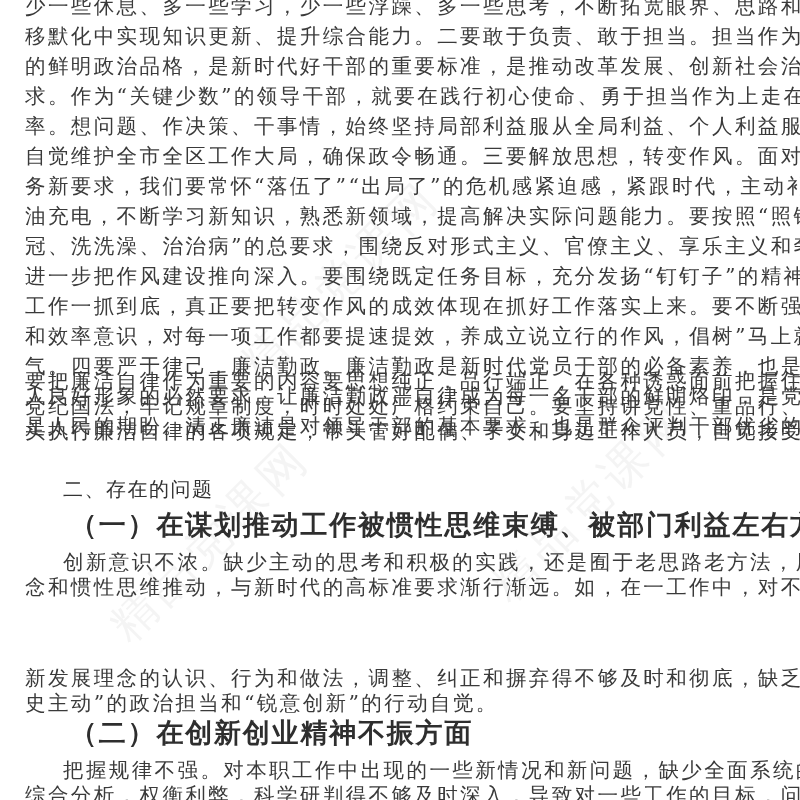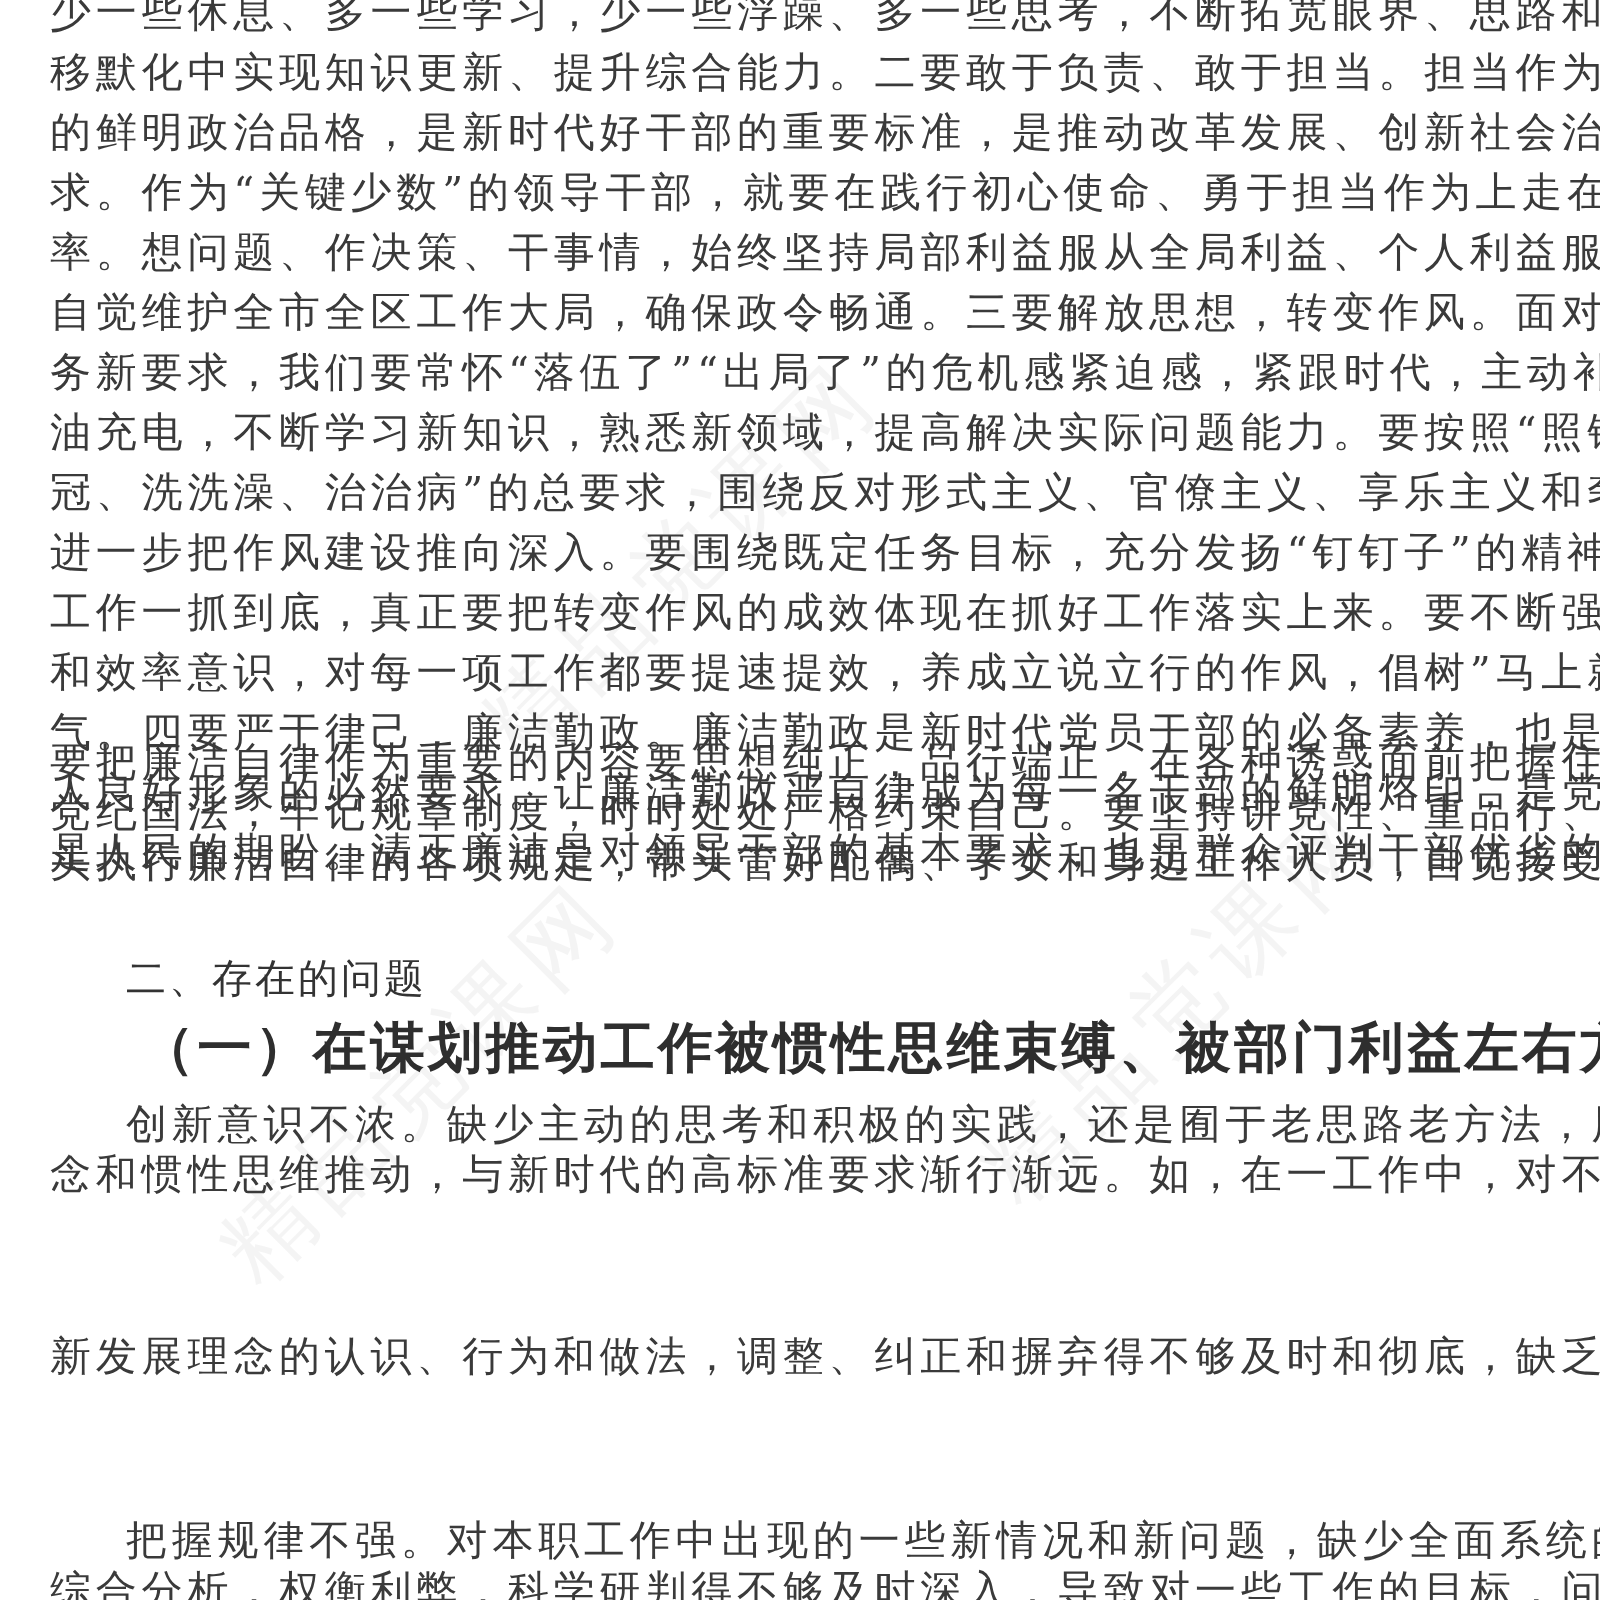--- a/index.html
+++ b/index.html
@@ -100,16 +100,18 @@
   <div class="line" style="top:391px;">党纪国法，牢记规章制度，时时处处严格约束自己。要坚持讲党性、重品行、做表率，带</div>
   <div class="line" style="top:416px;">头执行廉洁自律的各项规定，带头管好配偶、子女和身边工作人员，自觉接受党和人民的</div>
 
   <div class="heading" style="top:474px;">二、存在的问题</div>
 
   <div class="subheading" style="top:510px;">（一）在谋划推动工作被惯性思维束缚、被部门利益左右方面</div>
   <div class="line indent" style="top:547px;">创新意识不浓。缺少主动的思考和积极的实践，还是囿于老思路老方法，用传统理</div>
   <div class="line" style="top:572px;">念和惯性思维推动，与新时代的高标准要求渐行渐远。如，在一工作中，对不适应不符合</div>
 
   <div class="line" style="top:663px;">新发展理念的认识、行为和做法，调整、纠正和摒弃得不够及时和彻底，缺乏应有的“历</div>
+  <div class="line last" style="top:688px;">史主动”的政治担当和“锐意创新”的行动自觉。</div>
 
+  <div class="subheading" style="top:718px;">（二）在创新创业精神不振方面</div>
   <div class="line indent" style="top:755px;">把握规律不强。对本职工作中出现的一些新情况和新问题，缺少全面系统的研究，</div>
   <div class="line" style="top:780px;">综合分析，权衡利弊，科学研判得不够及时深入，导致对一些工作的目标，问题，方案，</div>
 </div>
 
 </body></html>

